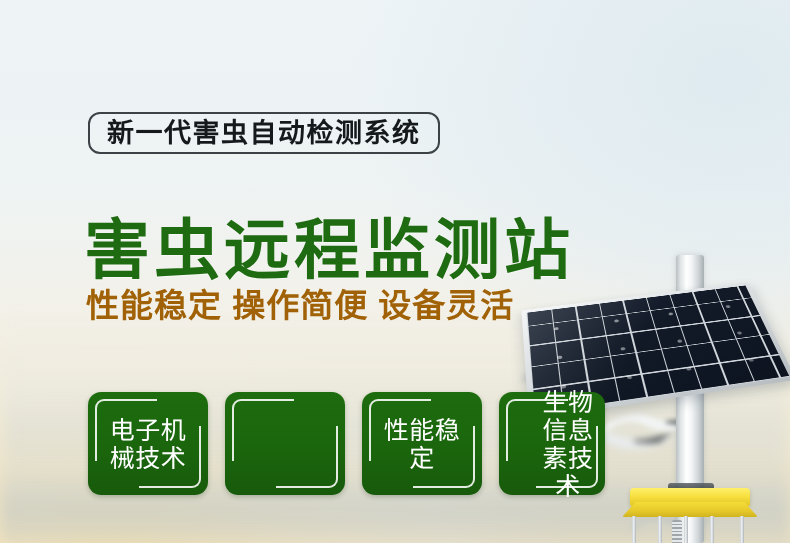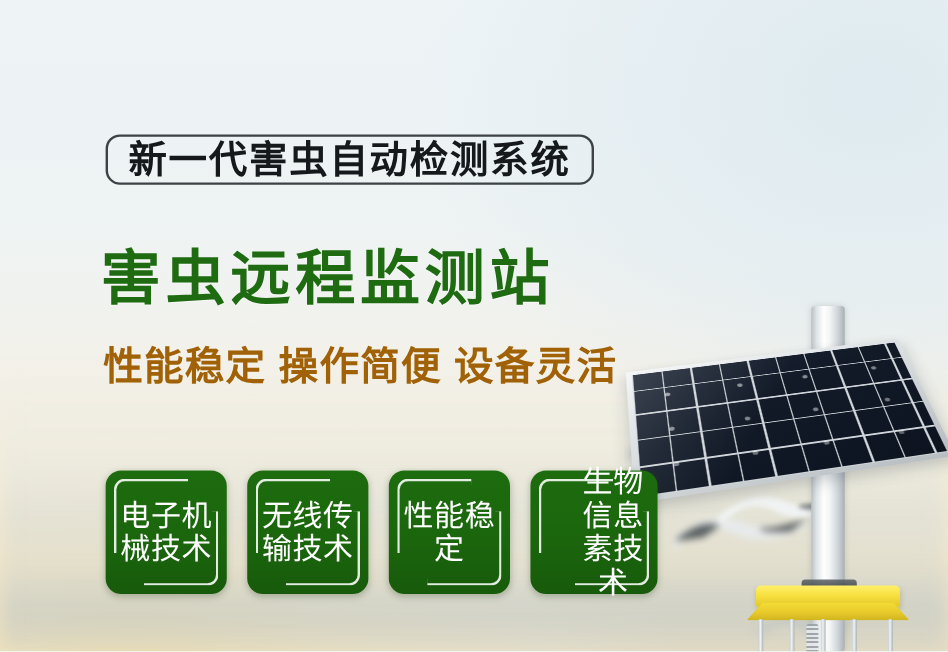--- a/index.html
+++ b/index.html
@@ -254,33 +254,33 @@
     top: 112px;
     height: 42px;
     padding: 0 17px;
     display: flex;
     align-items: center;
     border: 2px solid #3c4245;
     border-radius: 12px;
     box-sizing: border-box;
   }
   .badge-text {
-    font-size: 32px;
+    font-size: 27px;
     font-weight: 700;
     letter-spacing: 1.5px;
     color: #15191b;
     line-height: 1;
     white-space: nowrap;
   }
 
   .headline {
     position: absolute;
     left: 84px;
     top: 173px;
-    font-size: 50px;
+    font-size: 66px;
     font-weight: 700;
     letter-spacing: 4px;
     line-height: 1;
     color: #1f6b12;
     white-space: nowrap;
     text-shadow: 0 1px 0 rgba(255,255,255,0.55);
   }
 
   .subline {
     position: absolute;
@@ -297,21 +297,21 @@
   
   .tags {
     position: absolute;
     left: 88px;
     top: 392px;
     display: flex;
     gap: 17px;
   }
   .tag {
     position: relative;
-    width: 101px;
+    width: 120px;
     height: 103px;
     border-radius: 13px;
     background: linear-gradient(180deg, #1d6c0e 0%, #1b660d 55%, #175a0b 100%);
     box-shadow: 0 2px 5px rgba(40,70,30,0.28);
     display: flex;
     align-items: center;
     justify-content: center;
     box-sizing: border-box;
   }
   .tag.wide { width: 106px; padding-left: 32px; }
@@ -425,21 +425,20 @@
           <span class="br"></span>
       </div>
       <span class="tag-label">电子机械技术</span>
     </div>
 
     <div class="tag">
       <div class="tag-brackets">
         <span class="tl"></span>
           <span class="br"></span>
       </div>
-      <span class="tag-label">无线传输技术</span>
     </div>
 
     <div class="tag">
       <div class="tag-brackets">
         <span class="tl"></span>
           <span class="br"></span>
       </div>
       <span class="tag-label">性能稳定</span>
     </div>
 

